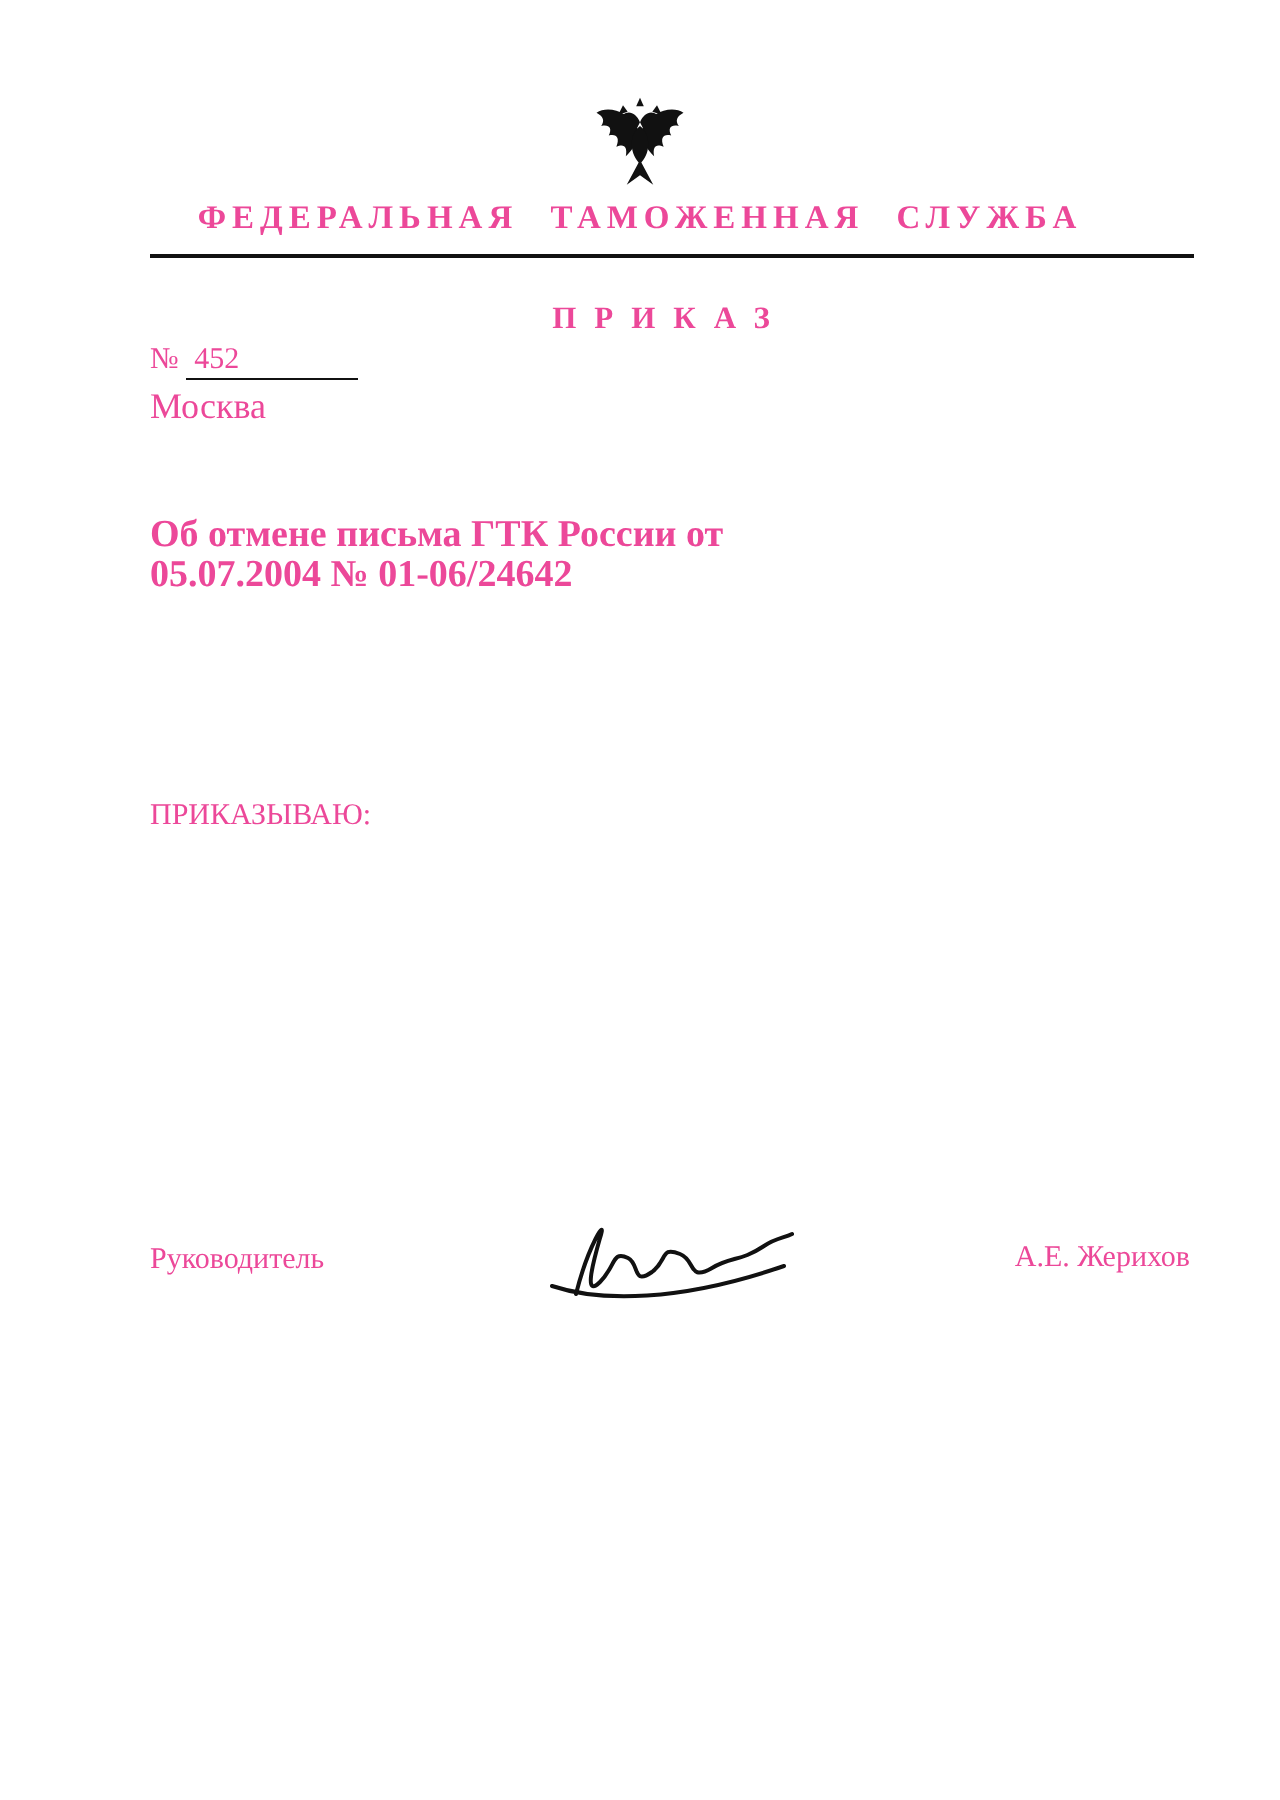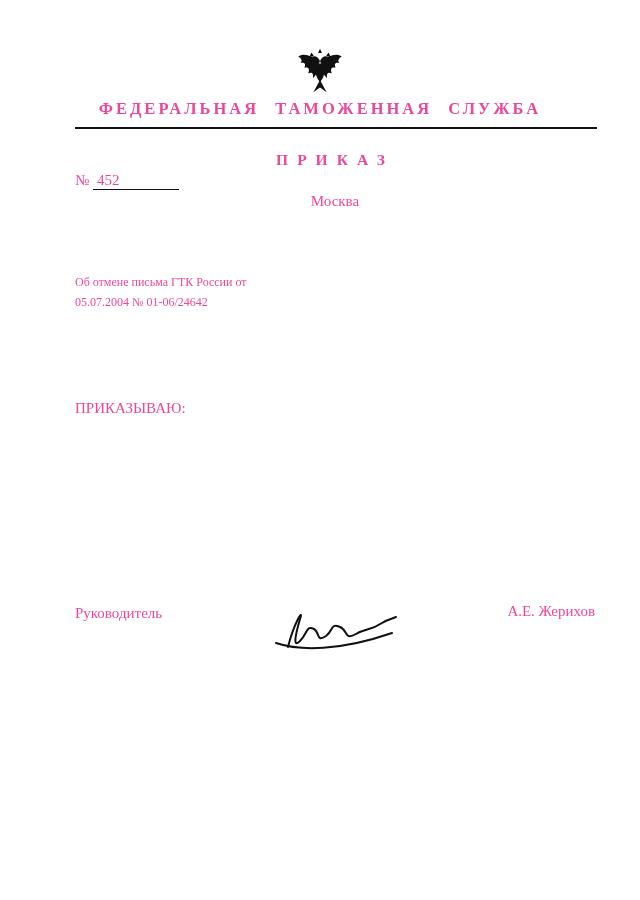--- a/index.html
+++ b/index.html
@@ -72,30 +72,29 @@
     display: inline-block;
     min-width: 78px;
     border-bottom: 1px solid #111;
     padding: 0 4px;
   }
   .city {
     position: absolute;
     top: 193px;
     left: 75px;
     right: 45px;
-    text-align: center;
-    font-size: 15px;
+    font-size: 18px;
   }
   .subject {
     position: absolute;
-    top: 272px;
+    top: 258px;
     left: 75px;
     width: 300px;
-    font-weight: normal;
-    font-size: 12px;
+    font-weight: bold;
+    font-size: 19px;
     line-height: 20px;
   }
   .para {
     position: absolute;
     left: 75px;
     right: 40px;
     font-size: 15px;
     line-height: 23px;
     text-align: justify;
     text-indent: 38px;
@@ -109,21 +108,21 @@
     text-align: right;
   }
   .para-2 { top: 455px; }
   .sig-block {
     position: absolute;
     top: 603px;
     left: 75px;
     right: 45px;
     display: flex;
     justify-content: space-between;
-    align-items: flex-start;
+    align-items: center;
     font-size: 15px;
   }
   .sig-position {
     line-height: 21px;
   }
   .sig-scrawl {
     width: 130px;
     height: 52px;
     margin-bottom: 2px;
   }

